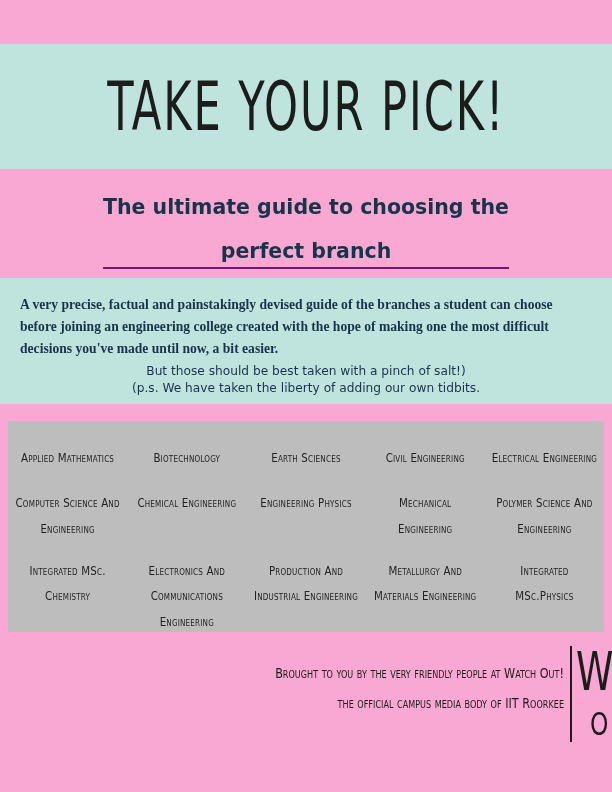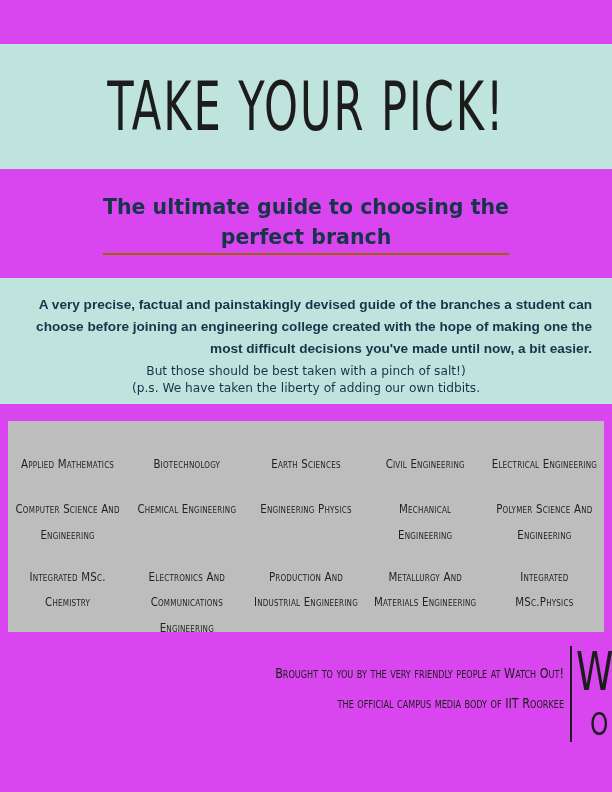--- a/index.html
+++ b/index.html
@@ -12,21 +12,21 @@
     background: #ffffff;
     font-family: "Liberation Sans", sans-serif;
     overflow: hidden;
     position: relative;
   }
 
   .page {
     position: relative;
     width: 612px;
     height: 792px;
-    background: #d946ef;
+    background: #f9a8d4;
   }
 
   
   .title-band {
     position: absolute;
     left: 0;
     top: 44px;
     width: 612px;
     height: 125px;
     background: #bfe3dd;
@@ -54,45 +54,45 @@
     width: 612px;
     text-align: center;
   }
   .subtitle {
     display: inline-block;
     font-family: "DejaVu Sans", sans-serif;
     font-size: 20.5px;
     font-weight: 600;
     color: #17344a;
     line-height: 30px;
-    border-bottom: 2px solid #a16207;
+    border-bottom: 2px solid #701a75;
     padding-bottom: 1px;
   }
   .subtitle .line2 {
     display: block;
     text-align: center;
-    margin-top: 0;
+    margin-top: 14px;
   }
 
   
   .desc-band {
     position: absolute;
     left: 0;
     top: 278px;
     width: 612px;
     height: 126px;
     background: #bfe3dd;
   }
   .desc-main {
     position: absolute;
     left: 20px;
     top: 16px;
     width: 572px;
-    text-align: right;
-    font-family: Liberation Sans, sans-serif;
+    text-align: left;
+    font-family: Liberation Serif, serif;
     font-size: 13.6px;
     font-weight: 600;
     color: #17344a;
     line-height: 22px;
   }
   .desc-note {
     position: absolute;
     left: 20px;
     top: 85px;
     width: 572px;
@@ -115,21 +115,20 @@
   }
   .grid {
     display: grid;
     grid-template-columns: repeat(5, 1fr);
     grid-auto-rows: auto;
     width: 100%;
     height: 100%;
     align-content: start;
     padding-top: 14px;
     box-sizing: border-box;
-    margin-top: 6px;
   }
   .cell {
     text-align: center;
     font-family: "DejaVu Sans Condensed", "DejaVu Sans", sans-serif;
     font-size: 11.4px;
     color: #222222;
     line-height: 23px;
     padding: 12px 6px 11px 6px;
     letter-spacing: 0.2px;
     font-variant: small-caps;

